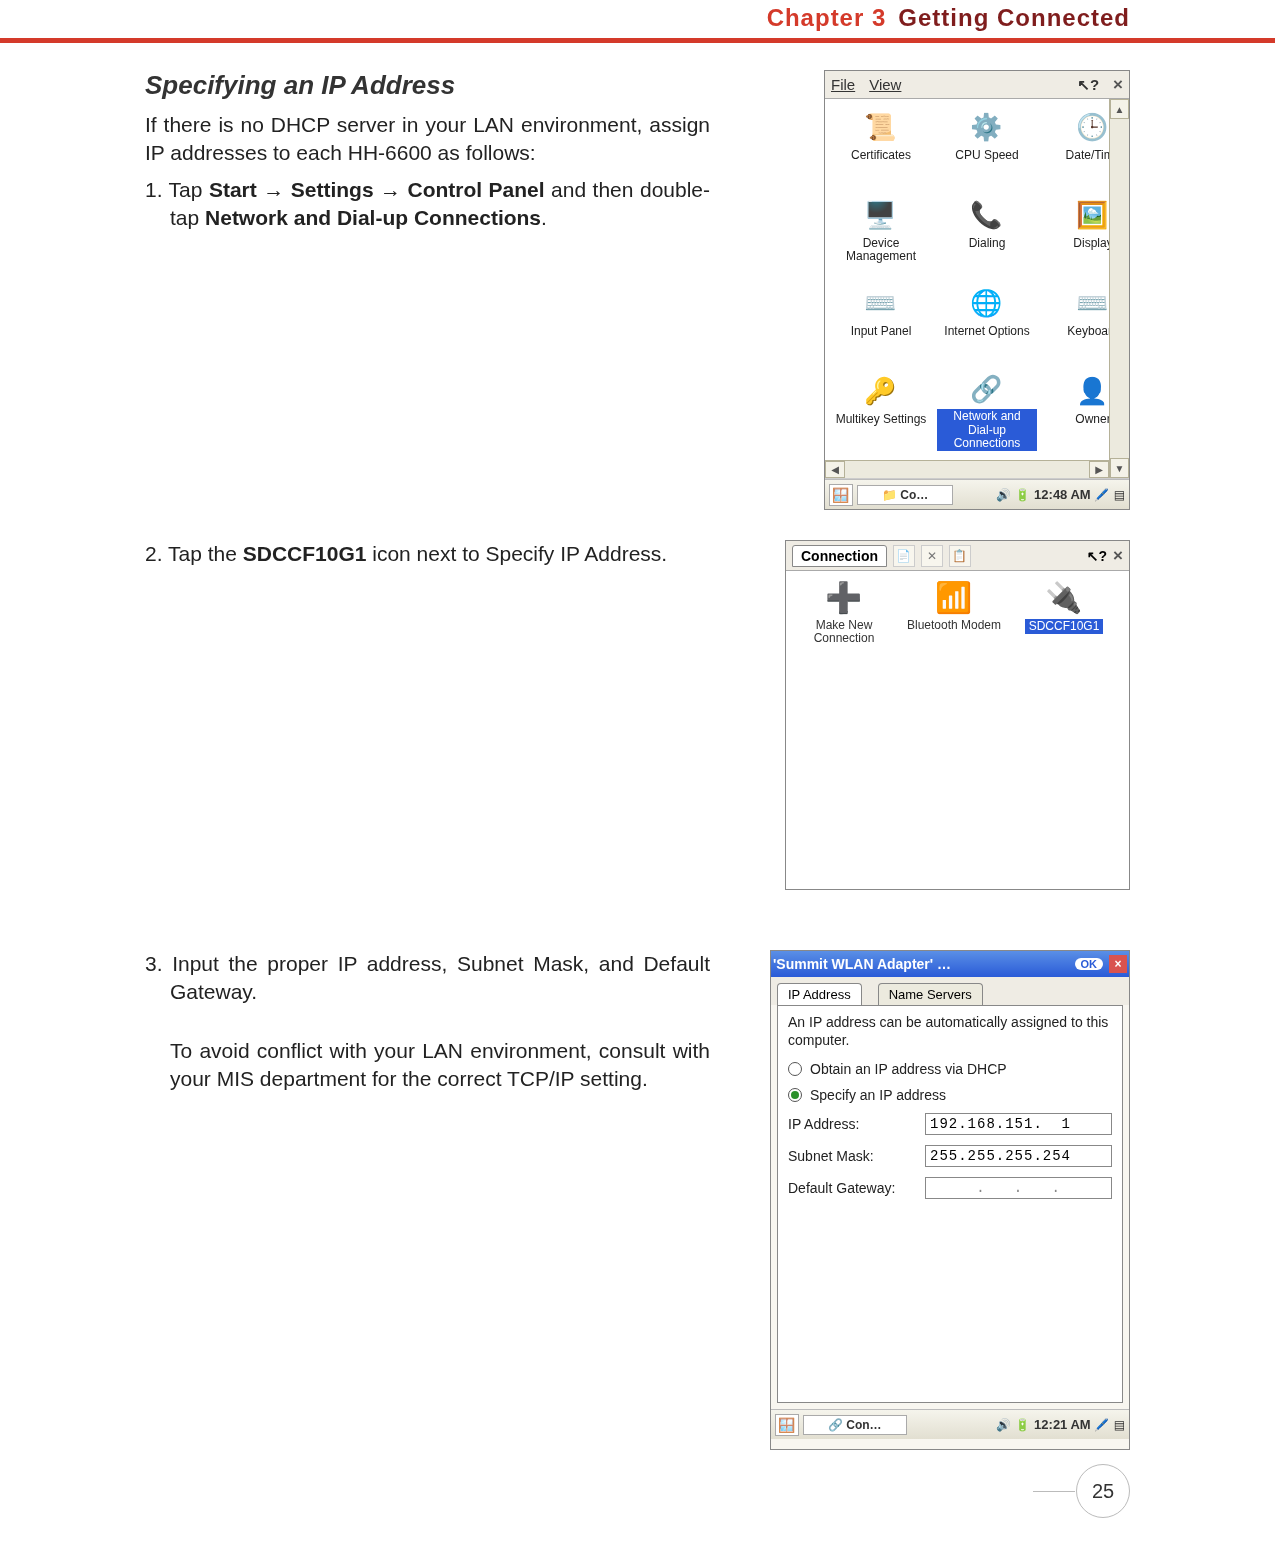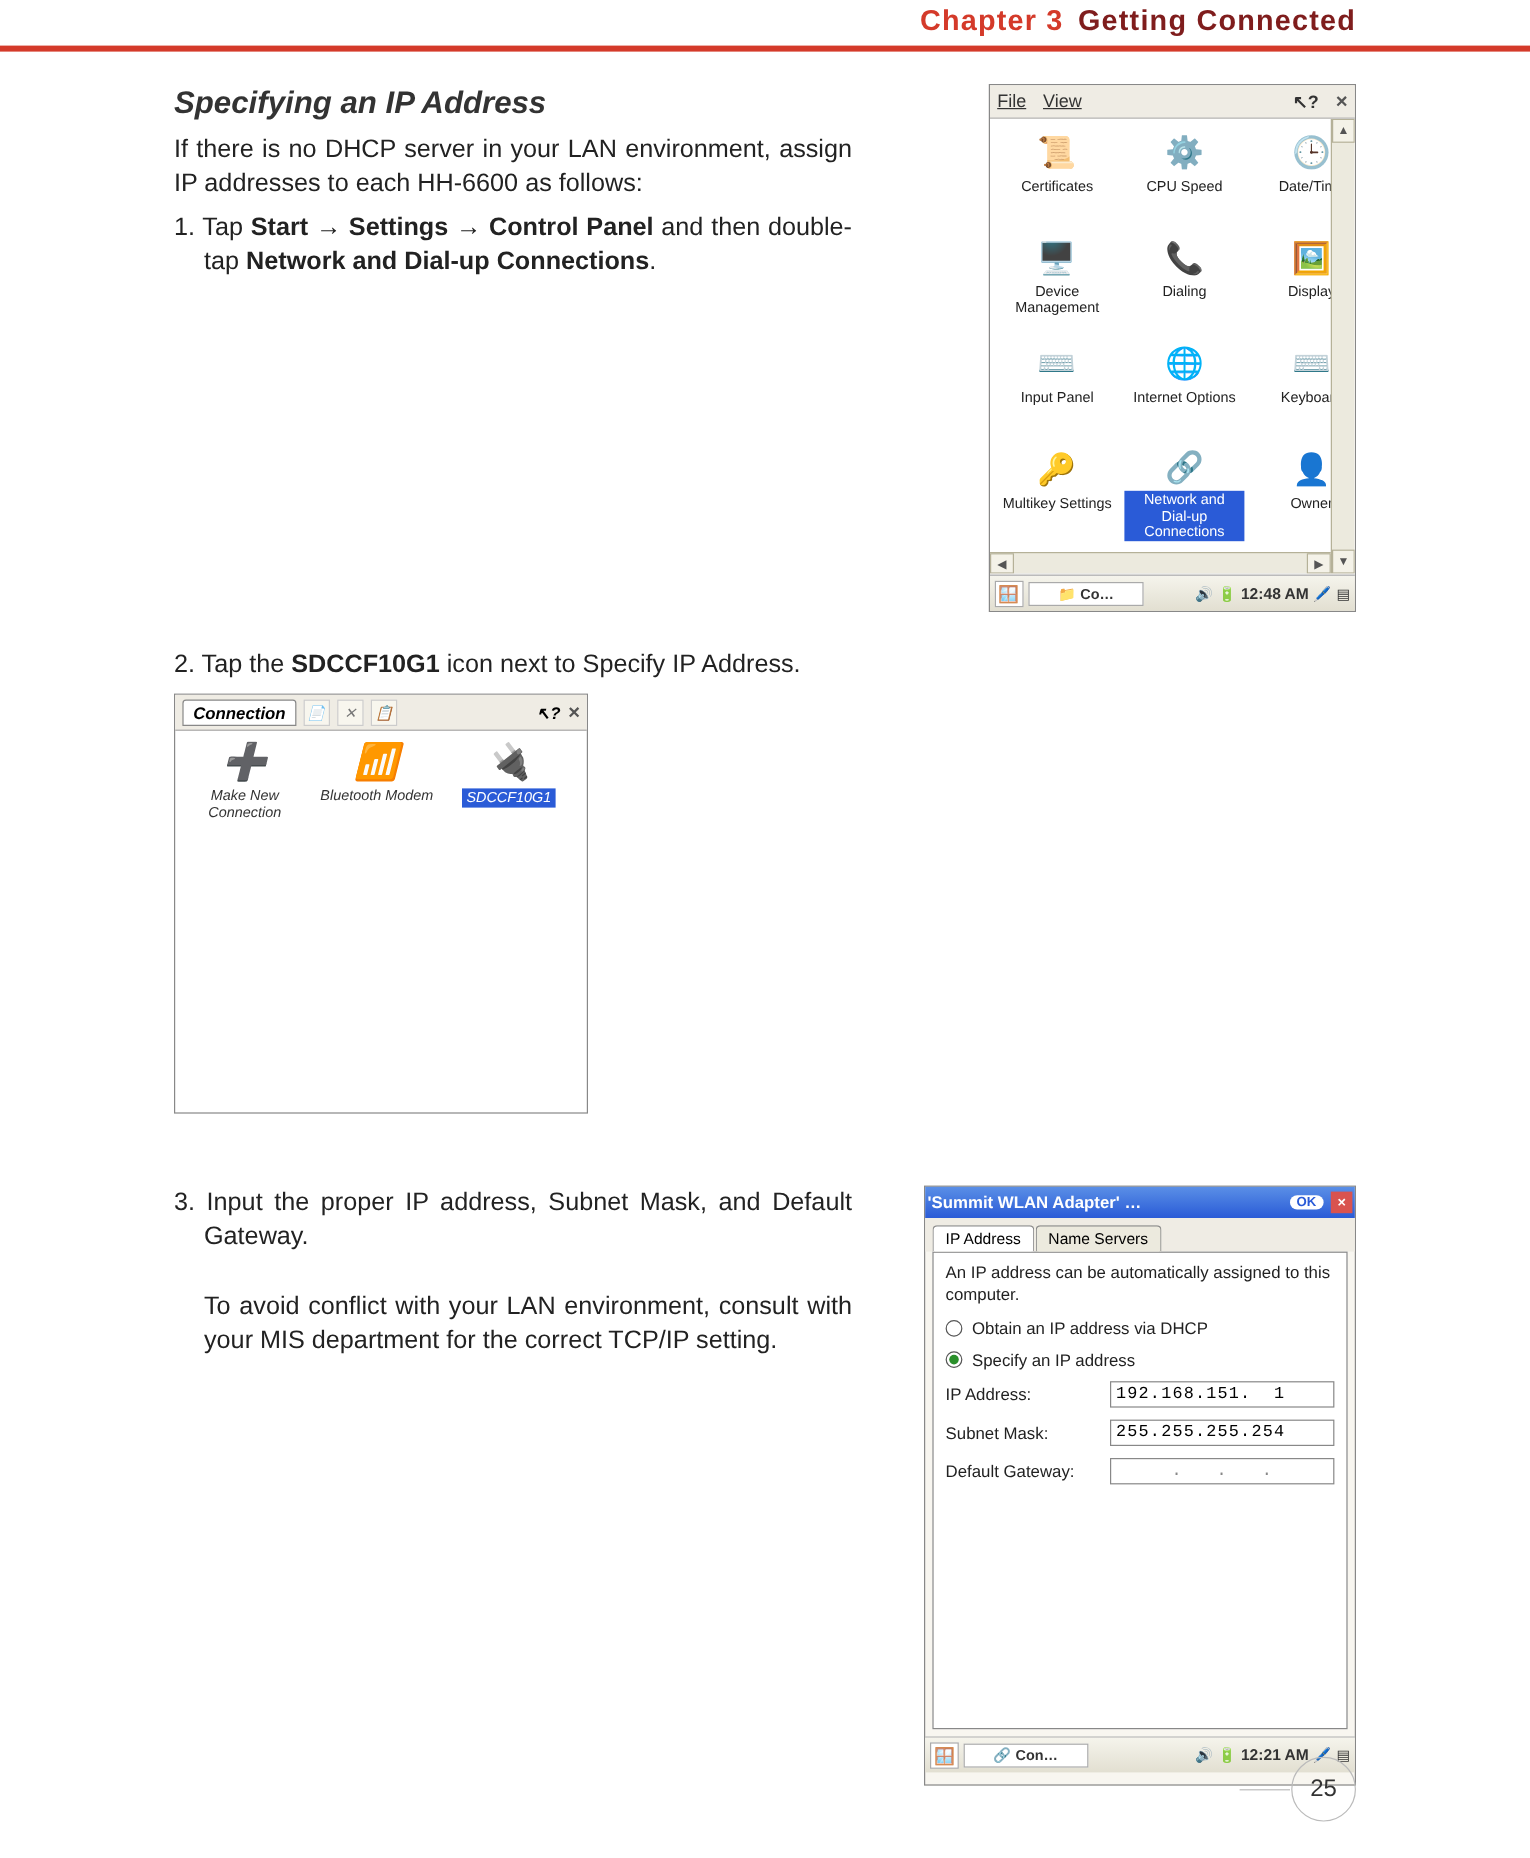--- a/index.html
+++ b/index.html
@@ -162,21 +162,21 @@
     font-size: 12px; color: #333;
     padding: 0 4px; gap: 4px;
     border-top: 1px solid #bbb;
   }
   .tb-start { width:24px; height:22px; background:#fff; border:1px solid #aaa; display:flex;align-items:center;justify-content:center;font-size:14px;}
   .tb-task { flex:0 0 auto; padding:2px 24px; border:1px solid #aaa; background:#fff; font-weight:bold;}
   .tb-tray { margin-left:auto; display:flex; gap:4px; align-items:center; }
   .tb-time { font-weight:bold; font-size:13px; }
 
   
-  .shot2 { width: 345px; height: 350px; background:#fff;font-style:italic; }
+  .shot2 { width: 345px; height: 350px; background:#fff; }
   .s2-bar {
     height: 30px; display:flex; align-items:center; padding:0 6px;
     background:#efece4; border-bottom:1px solid #aaa; font-size:14px; gap:6px;
   }
   .s2-tab {
     padding: 2px 8px; border:1px solid #888; background:#fff; font-weight:bold;
     border-top-left-radius:3px; border-top-right-radius:3px;
   }
   .s2-toolicon { width:22px; height:22px; border:1px solid #ccc; background:#f8f6ee; display:flex;align-items:center;justify-content:center; font-size:12px; color:#777;}
   .s2-body { padding:6px; display:flex; gap:6px; }
@@ -191,21 +191,21 @@
   
   .shot3 { width: 360px; height: 500px; }
   .s3-title {
     height: 26px;
     background: linear-gradient(#5a8fe6, #2a5bd7);
     color:#fff; font-weight:bold; font-size:14px;
     display:flex; align-items:center; padding:0 2px; gap:6px;
   }
   .s3-ok { background:#fff; color:#2a5bd7; border-radius:10px; padding:0 6px; font-size:11px; margin-left:auto; font-weight:bold;}
   .s3-x  { background:#d9534f; color:#fff; width:18px; height:18px; display:flex;align-items:center;justify-content:center; font-size:12px; font-weight:bold;}
-  .s3-tabs { display:flex; padding:6px 6px 0 6px; gap:1px; background:#efece4; }
+  .s3-tabs { display:flex; padding:6px 6px 0 6px; gap:16px; background:#efece4; }
   .s3-tab {
     padding:3px 10px; border:1px solid #888; border-bottom:none;
     background:#eceade; font-size:13px;
     border-top-left-radius:4px; border-top-right-radius:4px;
   }
   .s3-tab.active { background:#fff; font-weight:normal; }
   .s3-pane {
     margin:0 6px 6px 6px; padding:8px 10px 10px 10px;
     background:#fff; border:1px solid #888;
     font-size:14px; color:#222; height: 398px;
@@ -340,21 +340,21 @@
             <span>🔊</span>
             <span>🔋</span>
             <span class="tb-time">12:48 AM</span>
             <span>🖊️</span>
             <span>▤</span>
           </div>
         </div>
       </div>
     </div>
 
-    <div class="two-col" style="margin-top:20px;flex-direction:column;">
+    <div class="two-col" style="margin-top:20px;">
       <div class="text-col">
         <div class="step">
           <span>2. Tap the </span><span class="b">SDCCF10G1</span><span> icon next to Specify IP Address.</span>
         </div>
       </div>
       <div class="screenshot shot2">
         <div class="s2-bar">
           <div class="s2-tab">Connection</div>
           <div class="s2-toolicon">📄</div>
           <div class="s2-toolicon">✕</div>

